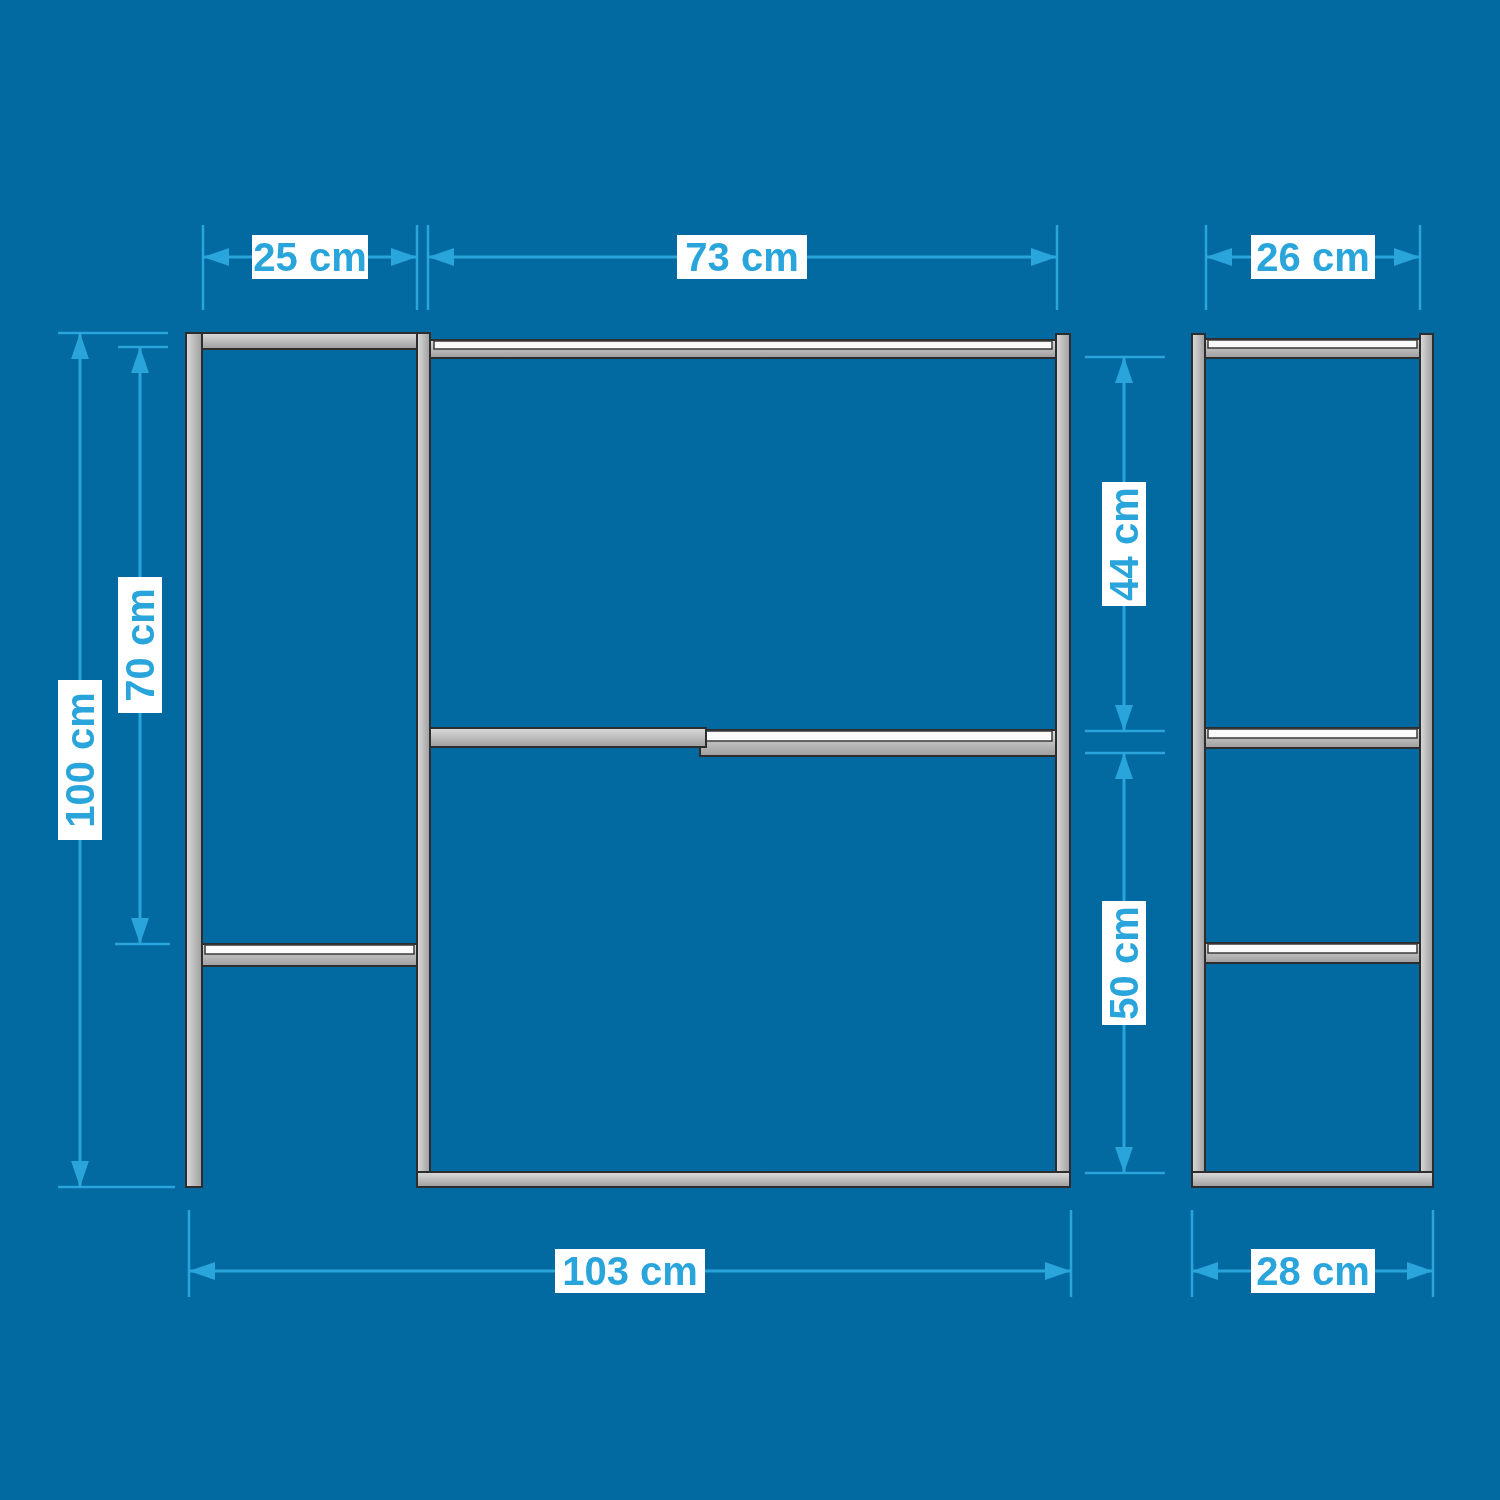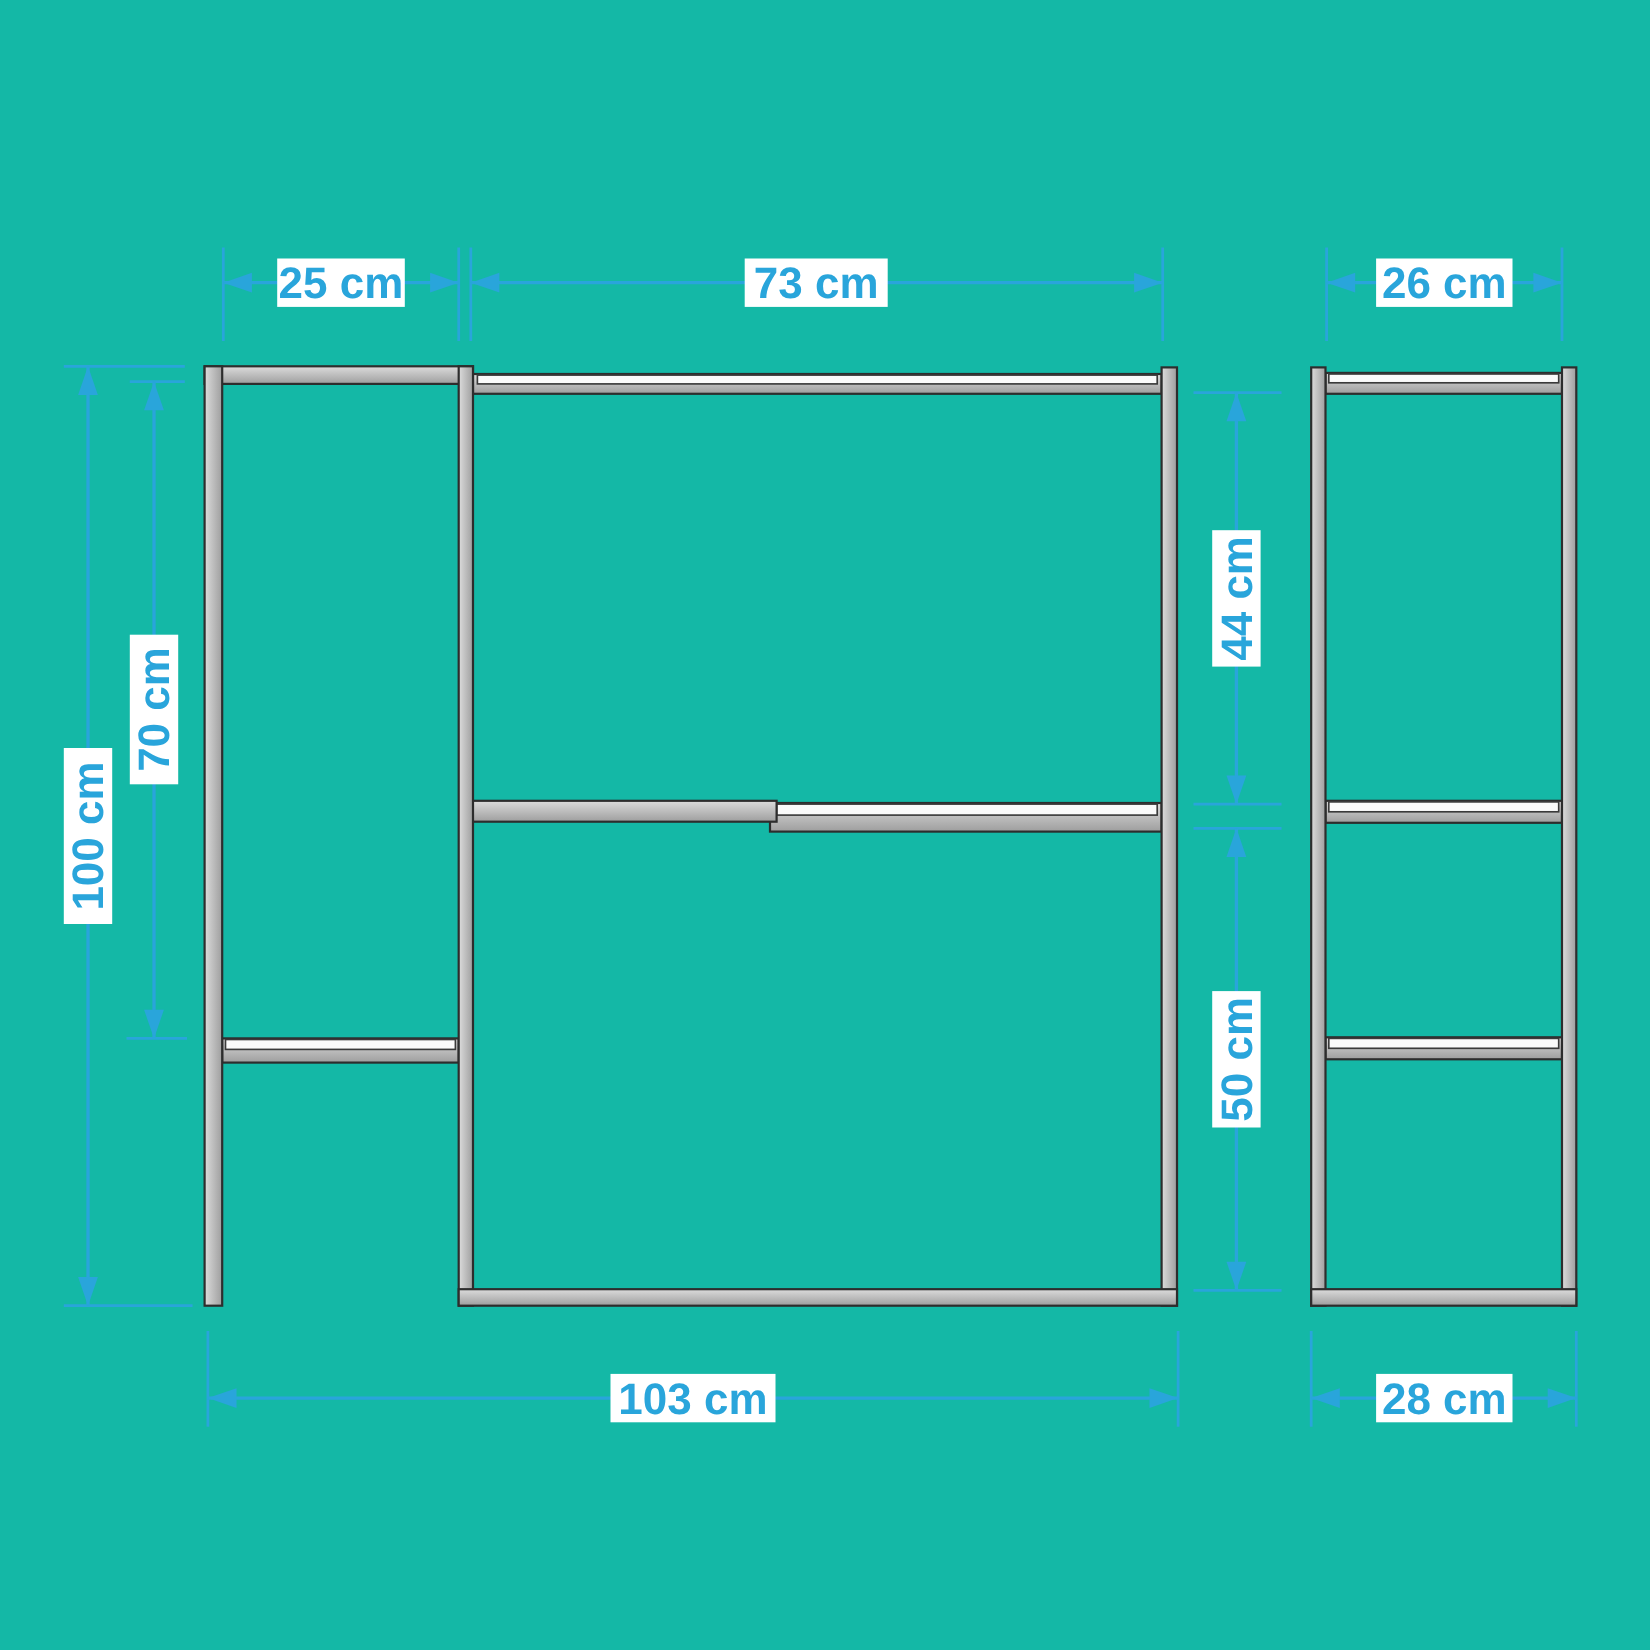--- a/index.html
+++ b/index.html
@@ -1,16 +1,16 @@
 <!DOCTYPE html>
 <html><head>
 <meta charset="utf-8">
 <style>
   html,body{margin:0;padding:0;background:#ffffff;}
-  .page{width:1500px;height:1500px;position:relative;background:#14b8a6;}
+  .page{width:1500px;height:1500px;position:relative;background:#0369a1;}
   svg{display:block;}
   .rail{fill:url(#gradH);stroke:#2d2d2d;stroke-width:2;}
   .post{fill:url(#gradV);stroke:#2d2d2d;stroke-width:2;}
   .stripe{fill:#fafafa;stroke:#3a3a3a;stroke-width:1.5;}
   .dim line{stroke:#29a5db;stroke-width:3;}
   .dim line.ext{stroke-width:2.5;}
   .dim path{fill:#29a5db;stroke:none;}
   .dim text{fill:#29a5db;font-family:"Liberation Sans",sans-serif;font-weight:700;font-size:40px;}
   .labelbox{fill:#ffffff;}
 </style>

